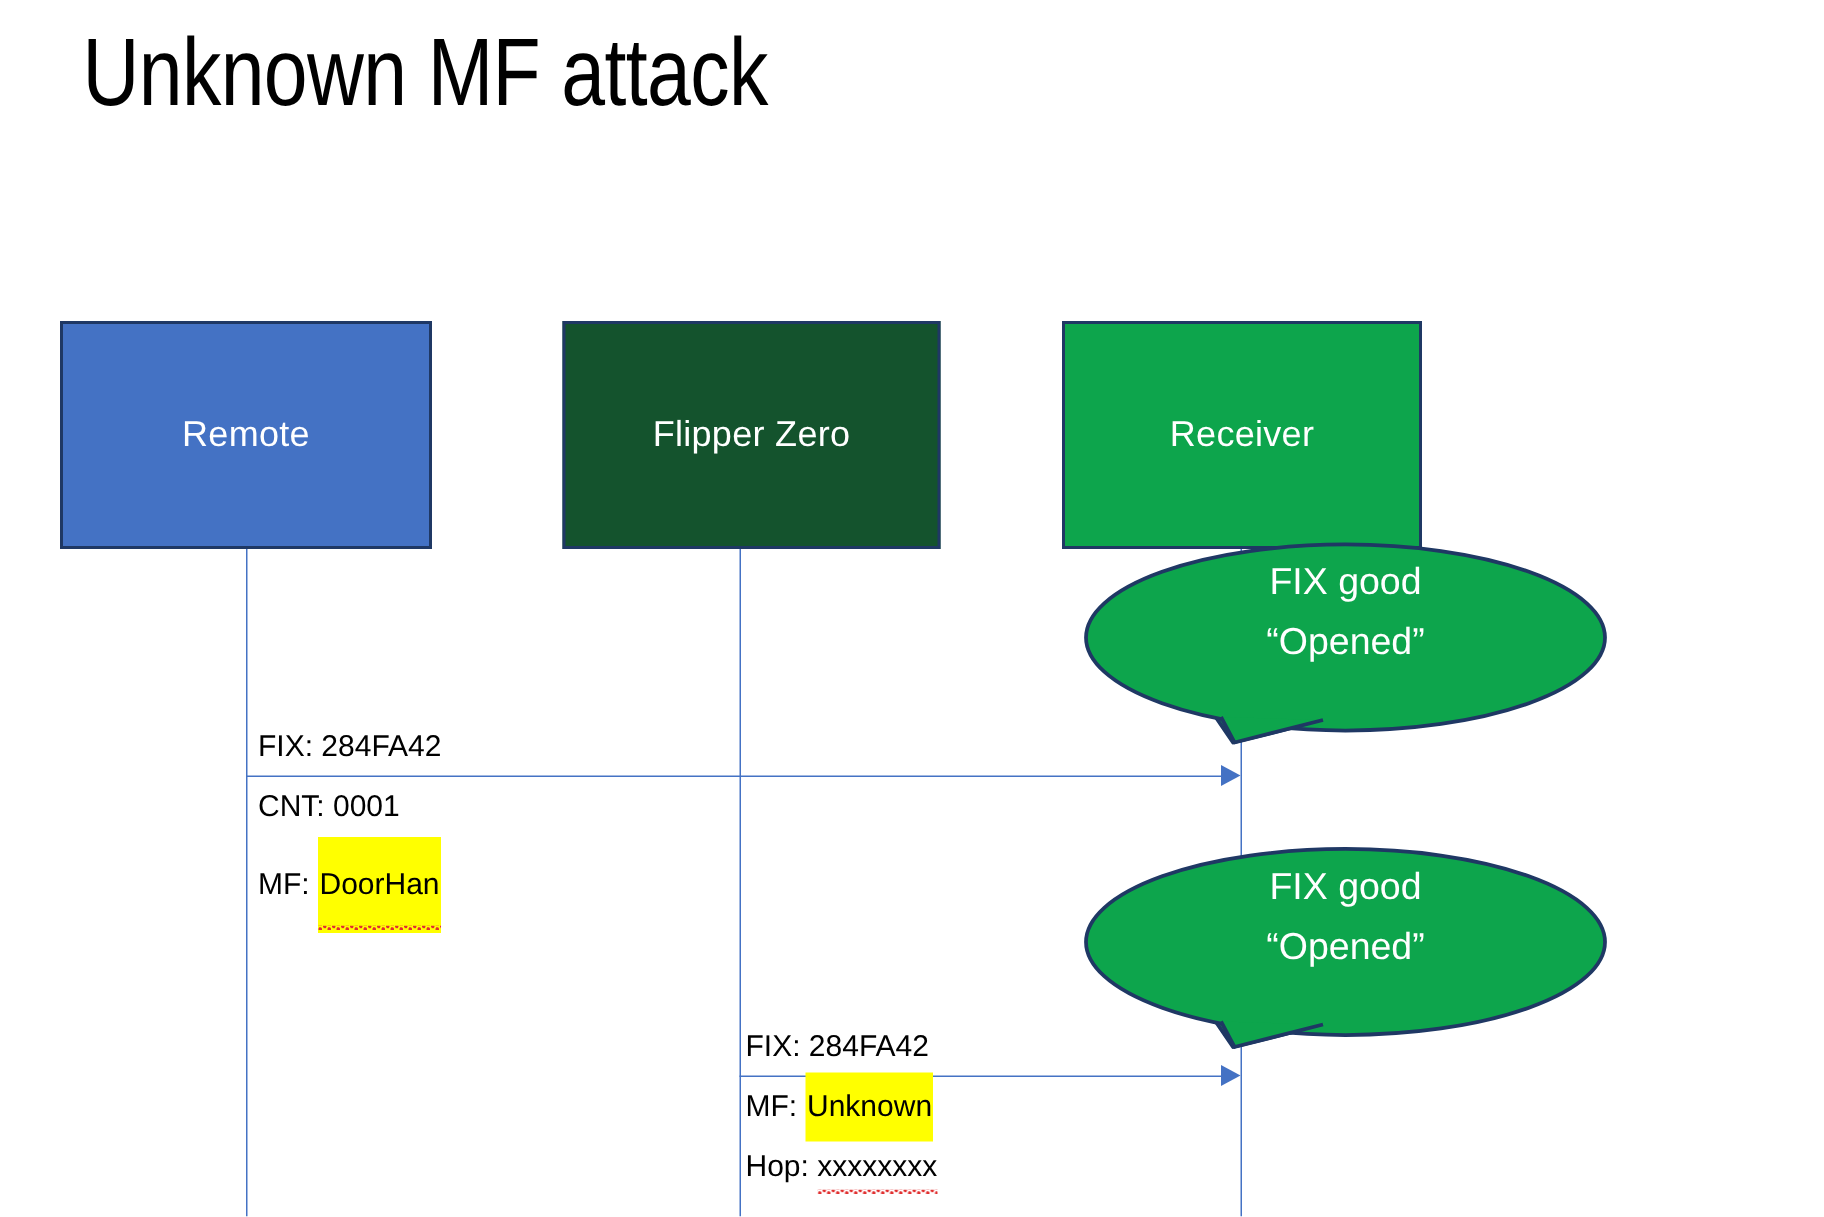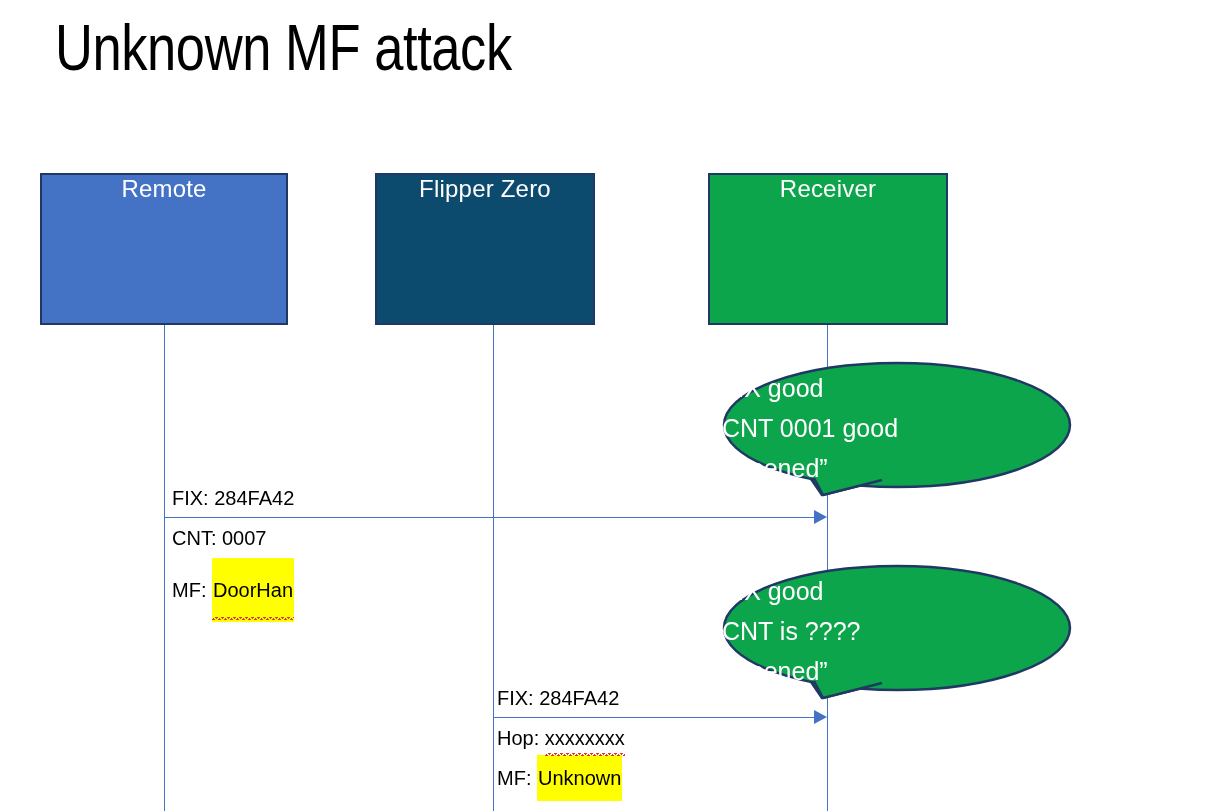--- a/index.html
+++ b/index.html
@@ -37,21 +37,23 @@
     width: 1px;
     background: #4472C4;
   }
 
   
   .actor-box {
     position: absolute;
     border: 2px solid #1F3864;
     box-sizing: border-box;
     display: flex;
+    align-items: center;
     justify-content: center;
+    margin-top: 41px;
   }
   .actor-label {
     color: #ffffff;
     font-size: 24px;
     font-weight: 400;
     letter-spacing: 0.2px;
   }
 
   
   .arrow-line {
@@ -104,20 +106,21 @@
     position: absolute;
   }
   .callout svg {
     display: block;
     overflow: visible;
   }
   .callout-text {
     position: absolute;
     left: 0;
     right: 0;
+    text-align: center;
     color: #ffffff;
     font-size: 25px;
     line-height: 40px;
     white-space: nowrap;
     pointer-events: none;
   }
   .callout-text span { display: block; }
 </style>
 </head>
 <body>
@@ -125,69 +128,67 @@
 <div id="slide-title">Unknown MF attack</div>
 
 <div class="lifeline" style="left:164px; top:325px; height:486px;"></div>
 <div class="lifeline" style="left:493px; top:325px; height:486px;"></div>
 <div class="lifeline" style="left:827px; top:325px; height:486px;"></div>
 
 <div class="actor-box" style="left:40px; top:173px; width:248px; height:152px; background:#4472C4;">
   <span class="actor-label">Remote</span>
 </div>
 
-<div class="actor-box" style="left:375px; top:173px; width:220px; height:152px; background:#0c4a6e;">
+<div class="actor-box" style="left:375px; top:173px; width:252px; height:152px; background:#14532d;">
   <span class="actor-label">Flipper Zero</span>
 </div>
 
 <div class="actor-box" style="left:708px; top:173px; width:240px; height:152px; background:#0DA54C;">
   <span class="actor-label">Receiver</span>
 </div>
 
 <div class="arrow-line" style="left:164px; top:517px; width:652px;"></div>
 <div class="arrow-head" style="left:814px; top:510px;"></div>
 
 <div class="arrow-line" style="left:493px; top:717px; width:323px;"></div>
 <div class="arrow-head" style="left:814px; top:710px;"></div>
 
 <div class="msg-group" style="left:172px; top:478px;">
   <span class="msg-line">FIX: 284FA42</span>
-  <span class="msg-line">CNT: 0007</span>
+  <span class="msg-line">CNT: 0001</span>
   <span class="msg-line">
     <span>MF: </span><span class="hl squiggle">DoorHan</span>
   </span>
 </div>
 
 <div class="msg-group" style="left:497px; top:678px;">
   <span class="msg-line">FIX: 284FA42</span>
   <span class="msg-line">
-    <span>Hop: </span><span class="squiggle">xxxxxxxx</span>
+    <span>MF: </span><span class="hl">Unknown</span>
   </span>
   <span class="msg-line">
-    <span>MF: </span><span class="hl">Unknown</span>
+    <span>Hop: </span><span class="squiggle">xxxxxxxx</span>
   </span>
 </div>
 
 <div class="callout" style="left:722px; top:360px; width:350px; height:160px;">
   <svg width="350" height="160" viewBox="0 0 350 160">
     <path d="M 100 135 L 85 113 L 160 120 Z" fill="#0DA54C" stroke="#1F3864" stroke-width="2.5" stroke-linejoin="round"></path>
     <ellipse cx="175" cy="65" rx="173" ry="62" fill="#0DA54C" stroke="#1F3864" stroke-width="2.5"></ellipse>
     <path d="M 92 118 L 101 135 L 160 120" fill="#0DA54C" stroke="#1F3864" stroke-width="2.5" stroke-linejoin="round"></path>
   </svg>
   <div class="callout-text" style="top:8px;">
     <span>FIX good</span>
-    <span>CNT 0001 good</span>
     <span>“Opened”</span>
   </div>
 </div>
 
 <div class="callout" style="left:722px; top:563px; width:350px; height:160px;">
   <svg width="350" height="160" viewBox="0 0 350 160">
     <path d="M 100 135 L 85 113 L 160 120 Z" fill="#0DA54C" stroke="#1F3864" stroke-width="2.5" stroke-linejoin="round"></path>
     <ellipse cx="175" cy="65" rx="173" ry="62" fill="#0DA54C" stroke="#1F3864" stroke-width="2.5"></ellipse>
     <path d="M 92 118 L 101 135 L 160 120" fill="#0DA54C" stroke="#1F3864" stroke-width="2.5" stroke-linejoin="round"></path>
   </svg>
   <div class="callout-text" style="top:8px;">
     <span>FIX good</span>
-    <span>CNT is ????</span>
     <span>“Opened”</span>
   </div>
 </div>
 
 </body></html>

